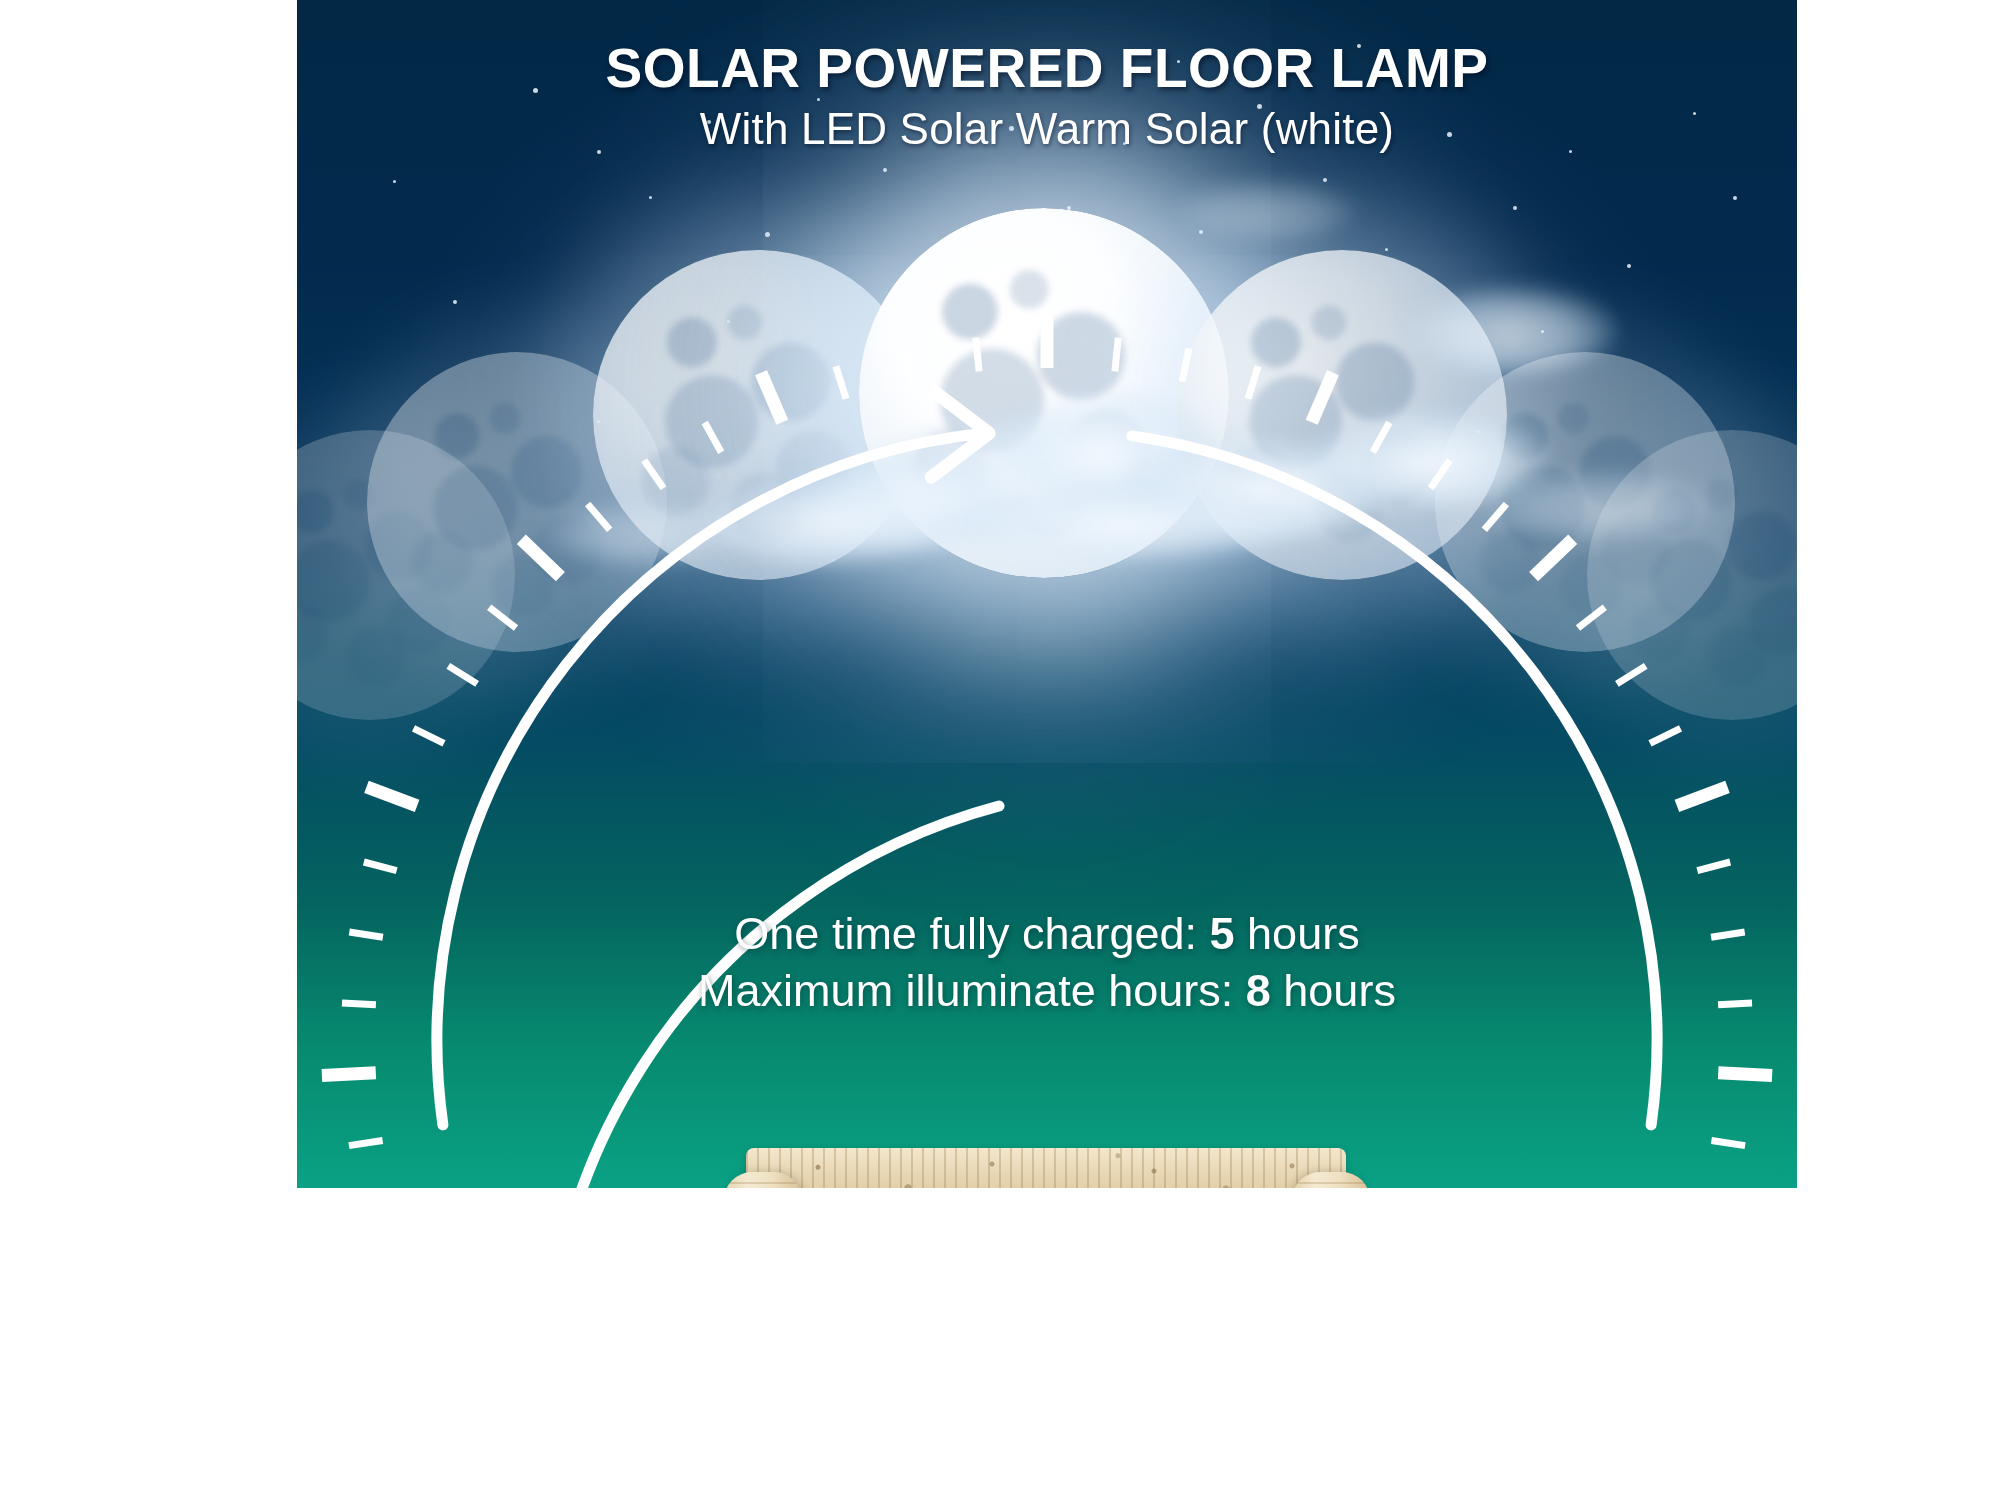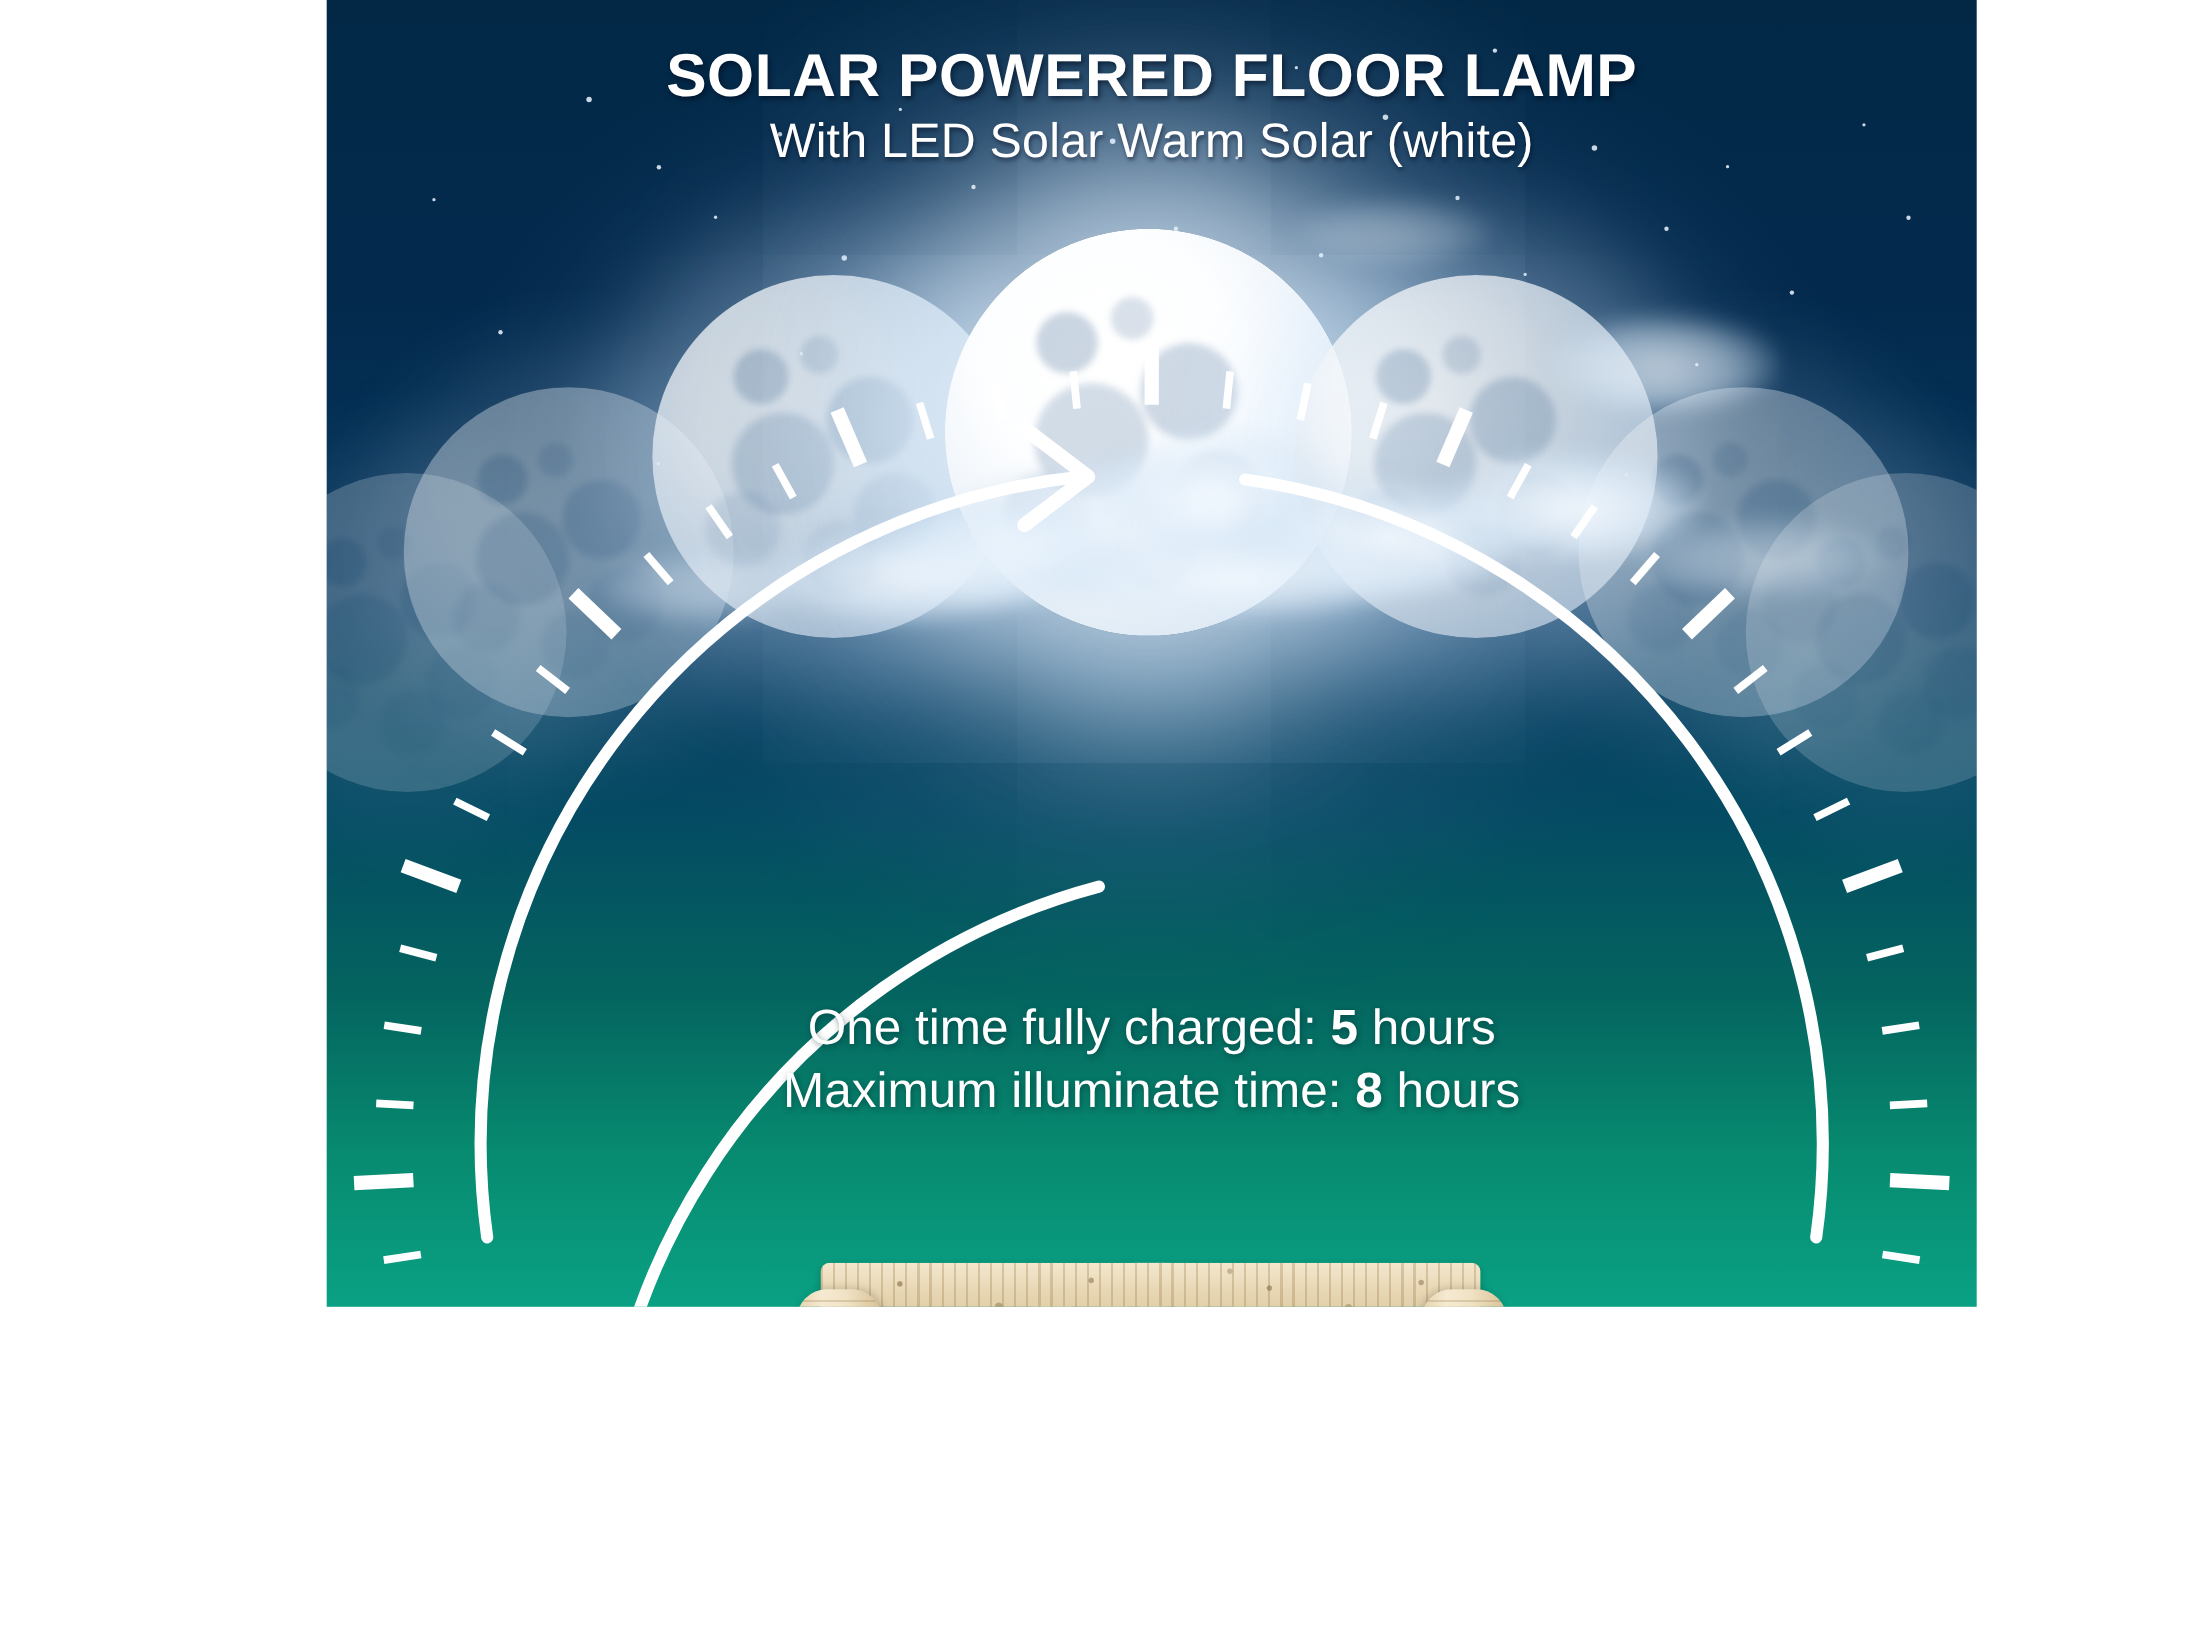--- a/index.html
+++ b/index.html
@@ -346,17 +346,17 @@
         <div class="speck"></div>
       </div>
 
     </div>
 
     <div id="title">SOLAR POWERED FLOOR LAMP</div>
     <div id="subtitle">With LED Solar Warm Solar (white)</div>
 
     <div id="specs">
       <div><span>One time fully charged: </span><span class="num">5</span><span> hours</span></div>
-      <div><span>Maximum illuminate time: </span><span class="num">8</span><span> hours</span></div>
+      <div><span>Maximum illuminate hours: </span><span class="num">8</span><span> hours</span></div>
     </div>
 
   </div>
 </div>
 
 </body></html>

